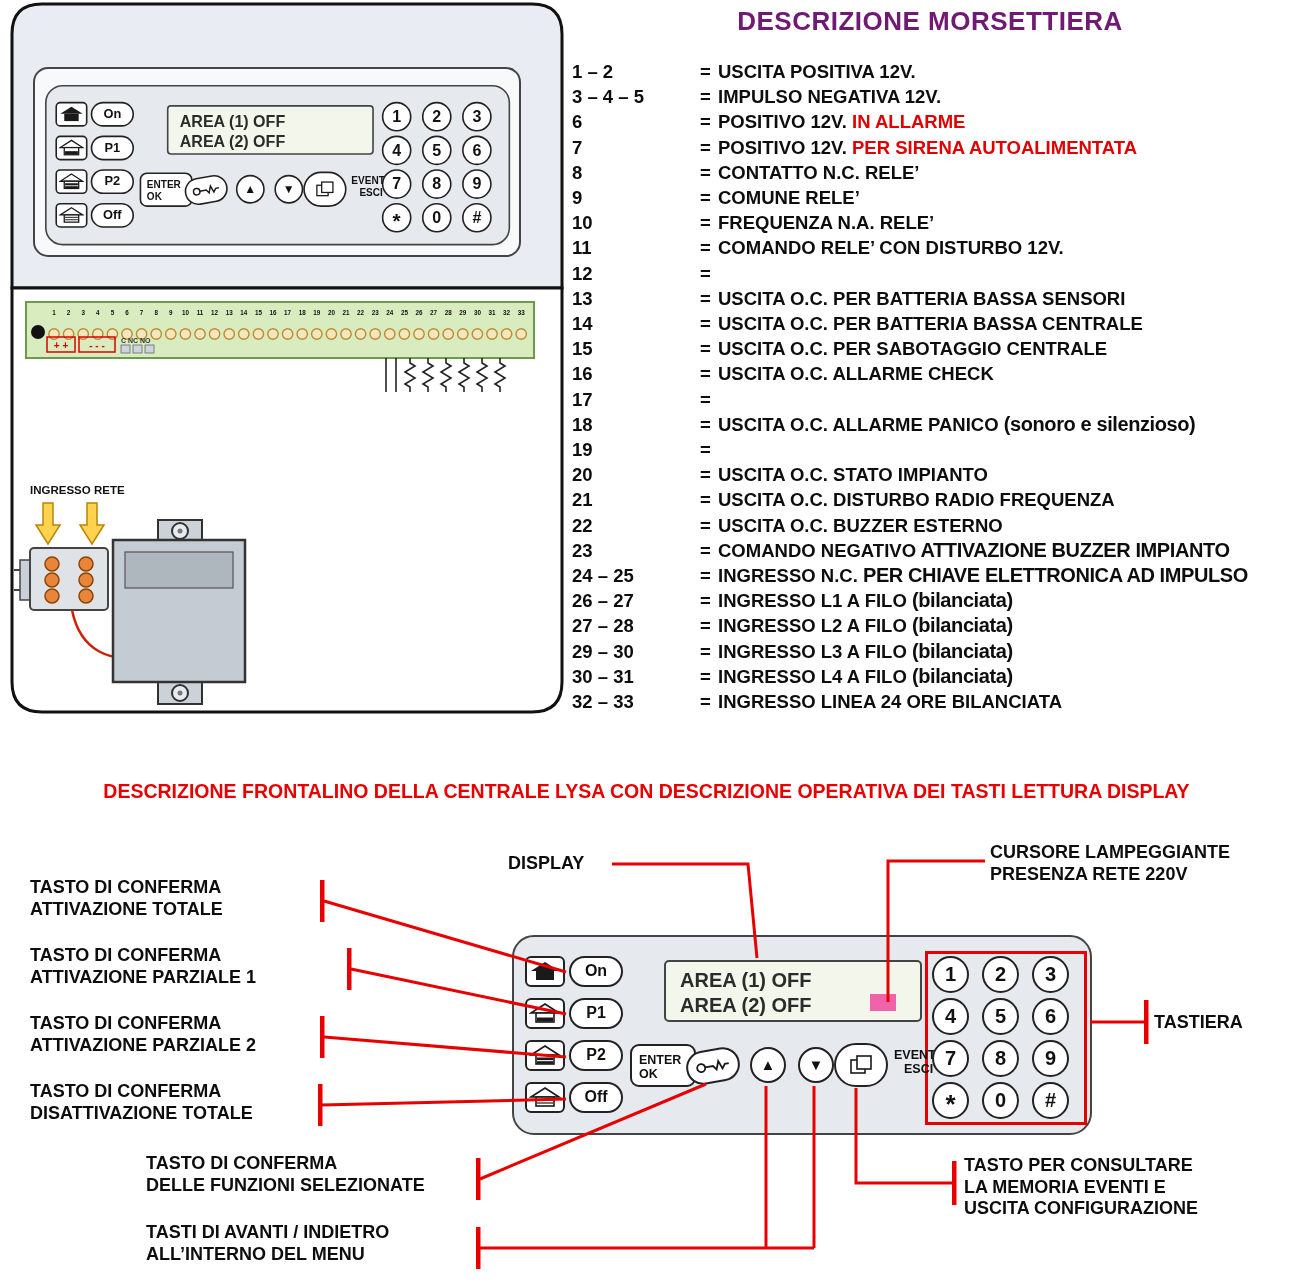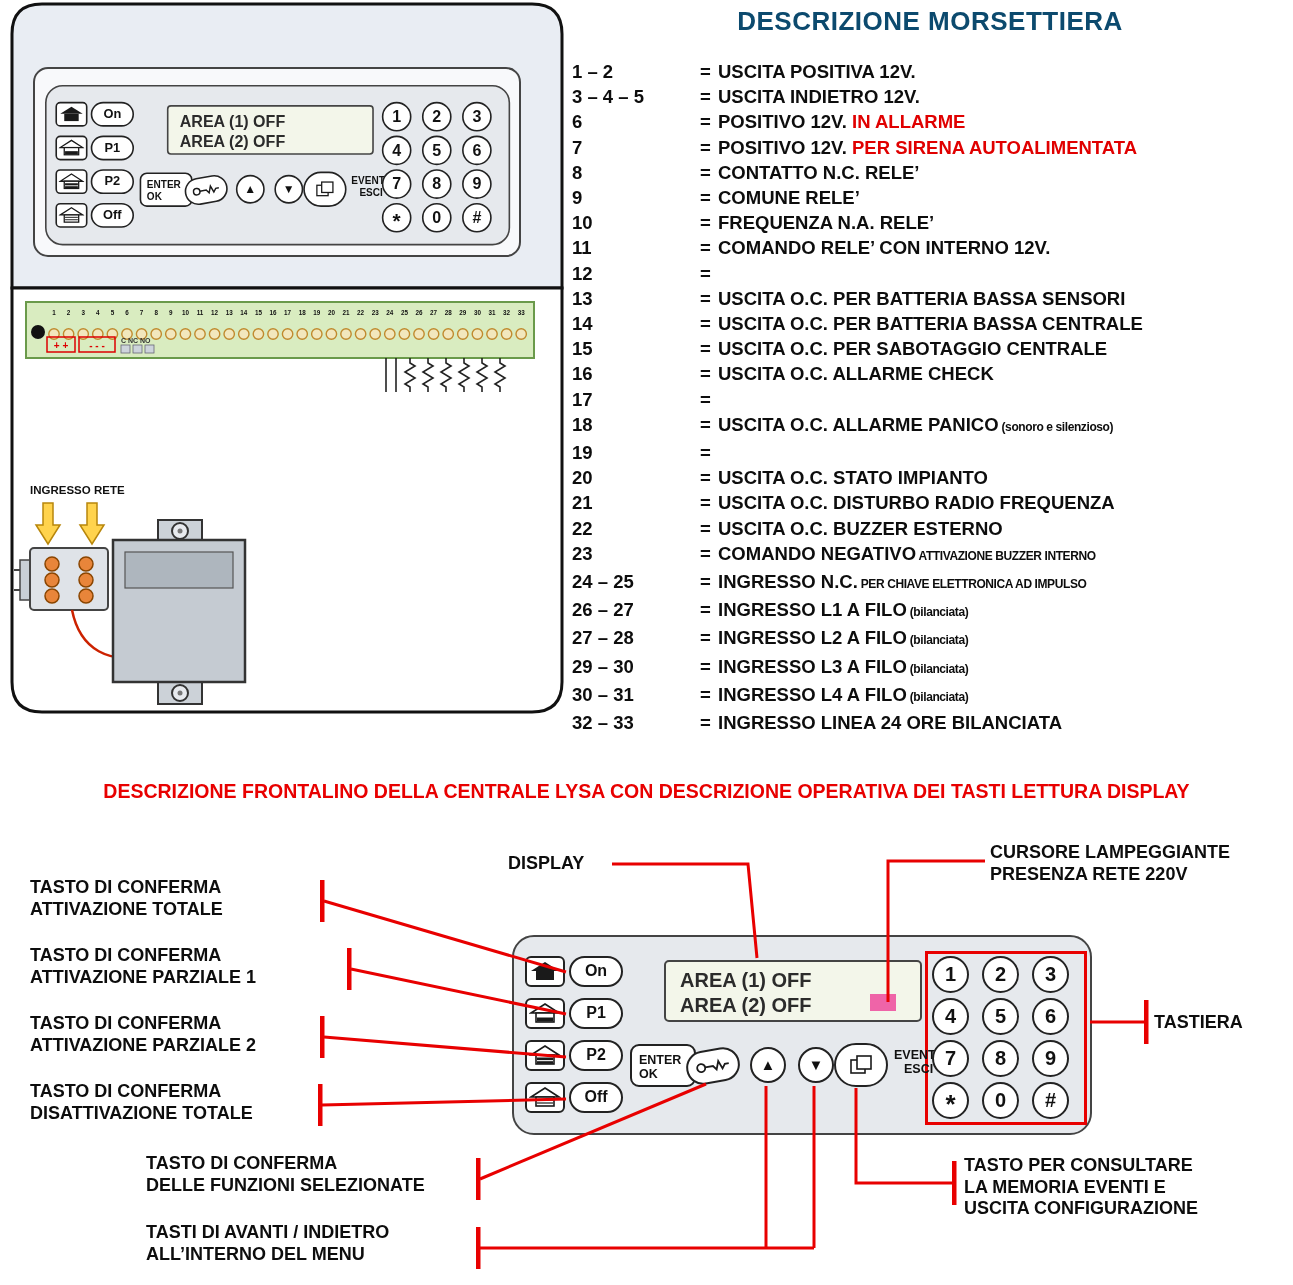--- a/index.html
+++ b/index.html
@@ -2,26 +2,26 @@
 <html><head>
 <meta charset="utf-8">
 <style>
   *{box-sizing:border-box;margin:0;padding:0}
   body{margin:0;background:#fff}
   #page{position:relative;width:1293px;height:1285px;background:#fff;
         font-family:"Liberation Sans",sans-serif;color:#111;overflow:hidden}
 
   
   #morsettiera{position:absolute;left:572px;top:6px;width:716px;z-index:3}
-  .m-title{color:#0c4a6e;font-size:26px;font-weight:bold;text-align:center;margin:0 0 22px 0;letter-spacing:.5px}
+  .m-title{color:#701a75;font-size:26px;font-weight:bold;text-align:center;margin:0 0 22px 0;letter-spacing:.5px}
   .m-row{display:flex;align-items:baseline;font-weight:bold;font-size:18.5px;line-height:25.2px;white-space:nowrap;color:#0d0d0d}
   .m-num{flex:0 0 128px}
   .m-eq{flex:0 0 18px}
   .m-red{color:#e00000}
-  .m-note{font-size:12px;letter-spacing:-.4px}
+  .m-note{font-size:20px;letter-spacing:-.4px}
 
   
   #frontalino-heading{position:absolute;left:0;top:780px;width:1293px;text-align:center;
       color:#e80000;font-weight:bold;font-size:19.5px;white-space:nowrap;z-index:3}
 
   
   .lbl{position:absolute;font-weight:bold;font-size:18px;line-height:21.5px;white-space:pre-line;color:#0d0d0d;z-index:6}
 
   
   .keypad{position:absolute;width:580px;height:200px;z-index:2}
@@ -206,21 +206,21 @@
     <div class="m-title">DESCRIZIONE MORSETTIERA</div>
     <div>
         <div class="m-row">
           <span class="m-num">1 – 2</span>
           <span class="m-eq">=</span>
           <span class="m-text"><span>USCITA POSITIVA 12V.</span></span>
         </div>
         <div class="m-row">
           <span class="m-num">3 – 4 – 5</span>
           <span class="m-eq">=</span>
-          <span class="m-text"><span>USCITA INDIETRO 12V.</span></span>
+          <span class="m-text"><span>IMPULSO NEGATIVA 12V.</span></span>
         </div>
         <div class="m-row">
           <span class="m-num">6</span>
           <span class="m-eq">=</span>
           <span class="m-text"><span>POSITIVO 12V.</span><span class="m-red"> IN ALLARME</span></span>
         </div>
         <div class="m-row">
           <span class="m-num">7</span>
           <span class="m-eq">=</span>
           <span class="m-text"><span>POSITIVO 12V.</span><span class="m-red"> PER SIRENA AUTOALIMENTATA</span></span>
@@ -236,21 +236,21 @@
           <span class="m-text"><span>COMUNE RELE’</span></span>
         </div>
         <div class="m-row">
           <span class="m-num">10</span>
           <span class="m-eq">=</span>
           <span class="m-text"><span>FREQUENZA N.A. RELE’</span></span>
         </div>
         <div class="m-row">
           <span class="m-num">11</span>
           <span class="m-eq">=</span>
-          <span class="m-text"><span>COMANDO RELE’ CON INTERNO 12V.</span></span>
+          <span class="m-text"><span>COMANDO RELE’ CON DISTURBO 12V.</span></span>
         </div>
         <div class="m-row">
           <span class="m-num">12</span>
           <span class="m-eq">=</span>
         </div>
         <div class="m-row">
           <span class="m-num">13</span>
           <span class="m-eq">=</span>
           <span class="m-text"><span>USCITA O.C. PER BATTERIA BASSA SENSORI</span></span>
         </div>
@@ -293,21 +293,21 @@
           <span class="m-text"><span>USCITA O.C. DISTURBO RADIO FREQUENZA</span></span>
         </div>
         <div class="m-row">
           <span class="m-num">22</span>
           <span class="m-eq">=</span>
           <span class="m-text"><span>USCITA O.C. BUZZER ESTERNO</span></span>
         </div>
         <div class="m-row">
           <span class="m-num">23</span>
           <span class="m-eq">=</span>
-          <span class="m-text"><span>COMANDO NEGATIVO</span><span class="m-note"> ATTIVAZIONE BUZZER INTERNO</span></span>
+          <span class="m-text"><span>COMANDO NEGATIVO</span><span class="m-note"> ATTIVAZIONE BUZZER IMPIANTO</span></span>
         </div>
         <div class="m-row">
           <span class="m-num">24 – 25</span>
           <span class="m-eq">=</span>
           <span class="m-text"><span>INGRESSO N.C.</span><span class="m-note"> PER CHIAVE ELETTRONICA AD IMPULSO</span></span>
         </div>
         <div class="m-row">
           <span class="m-num">26 – 27</span>
           <span class="m-eq">=</span>
           <span class="m-text"><span>INGRESSO L1 A FILO</span><span class="m-note"> (bilanciata)</span></span>

